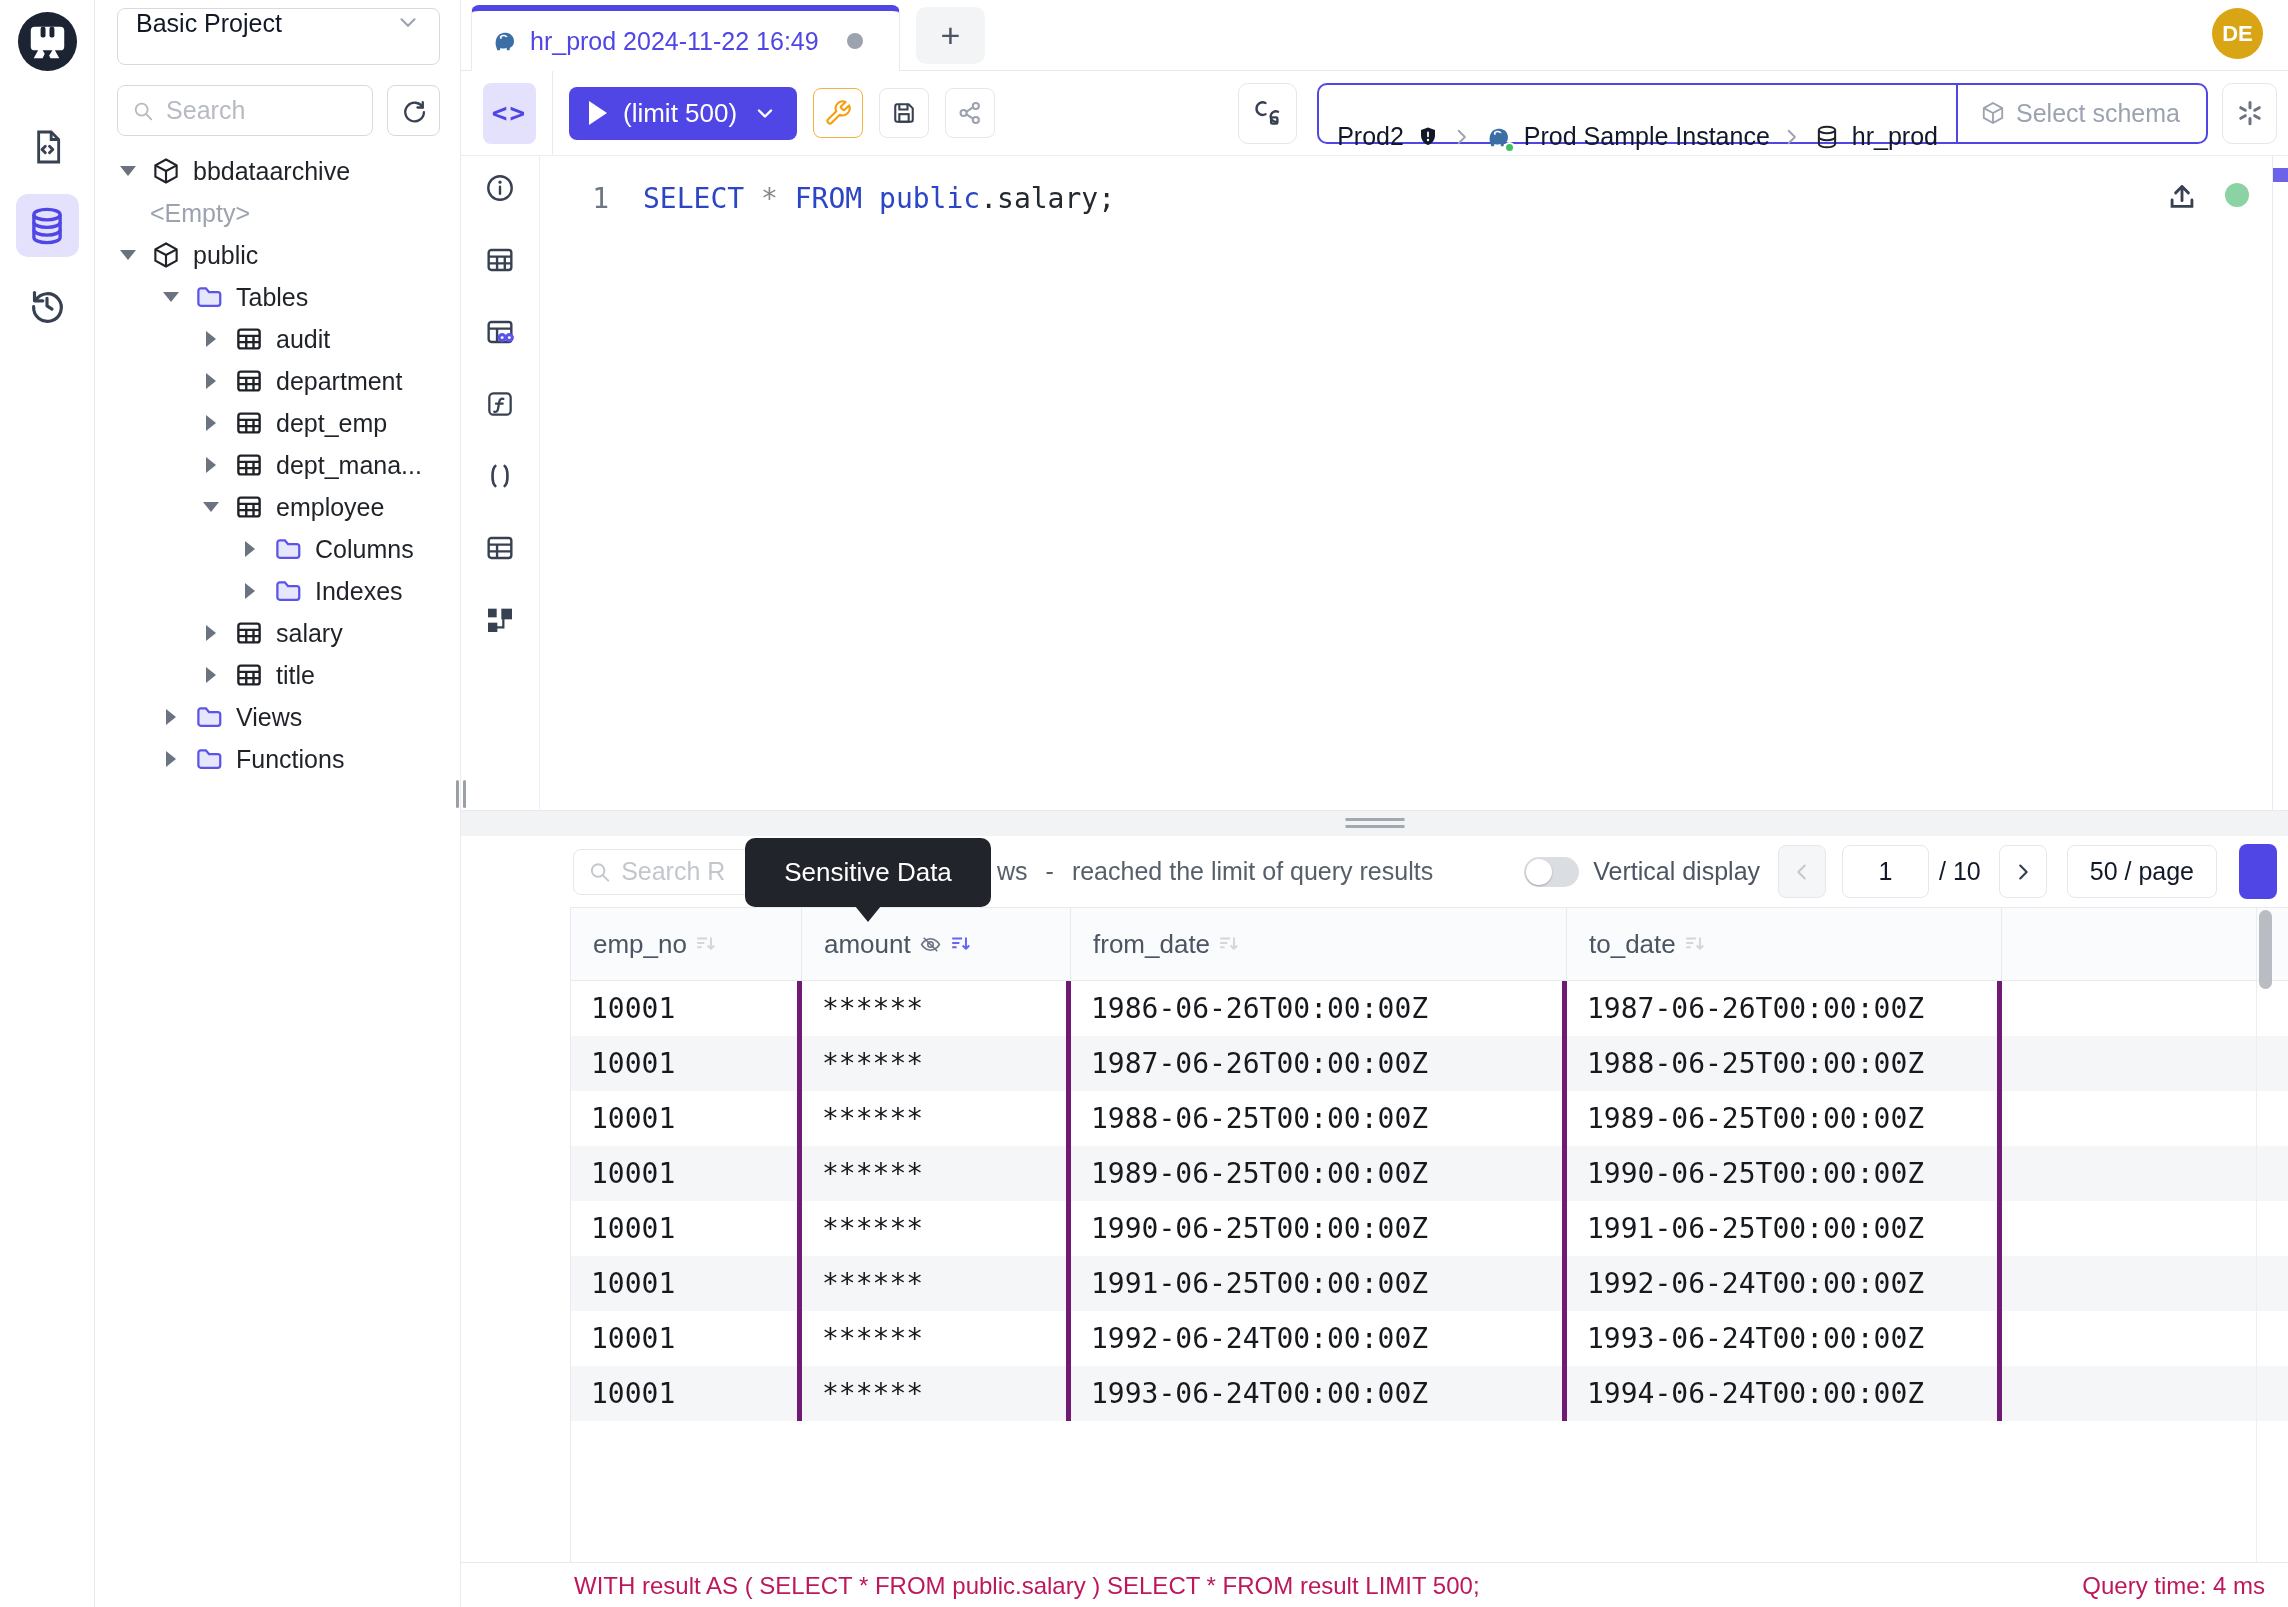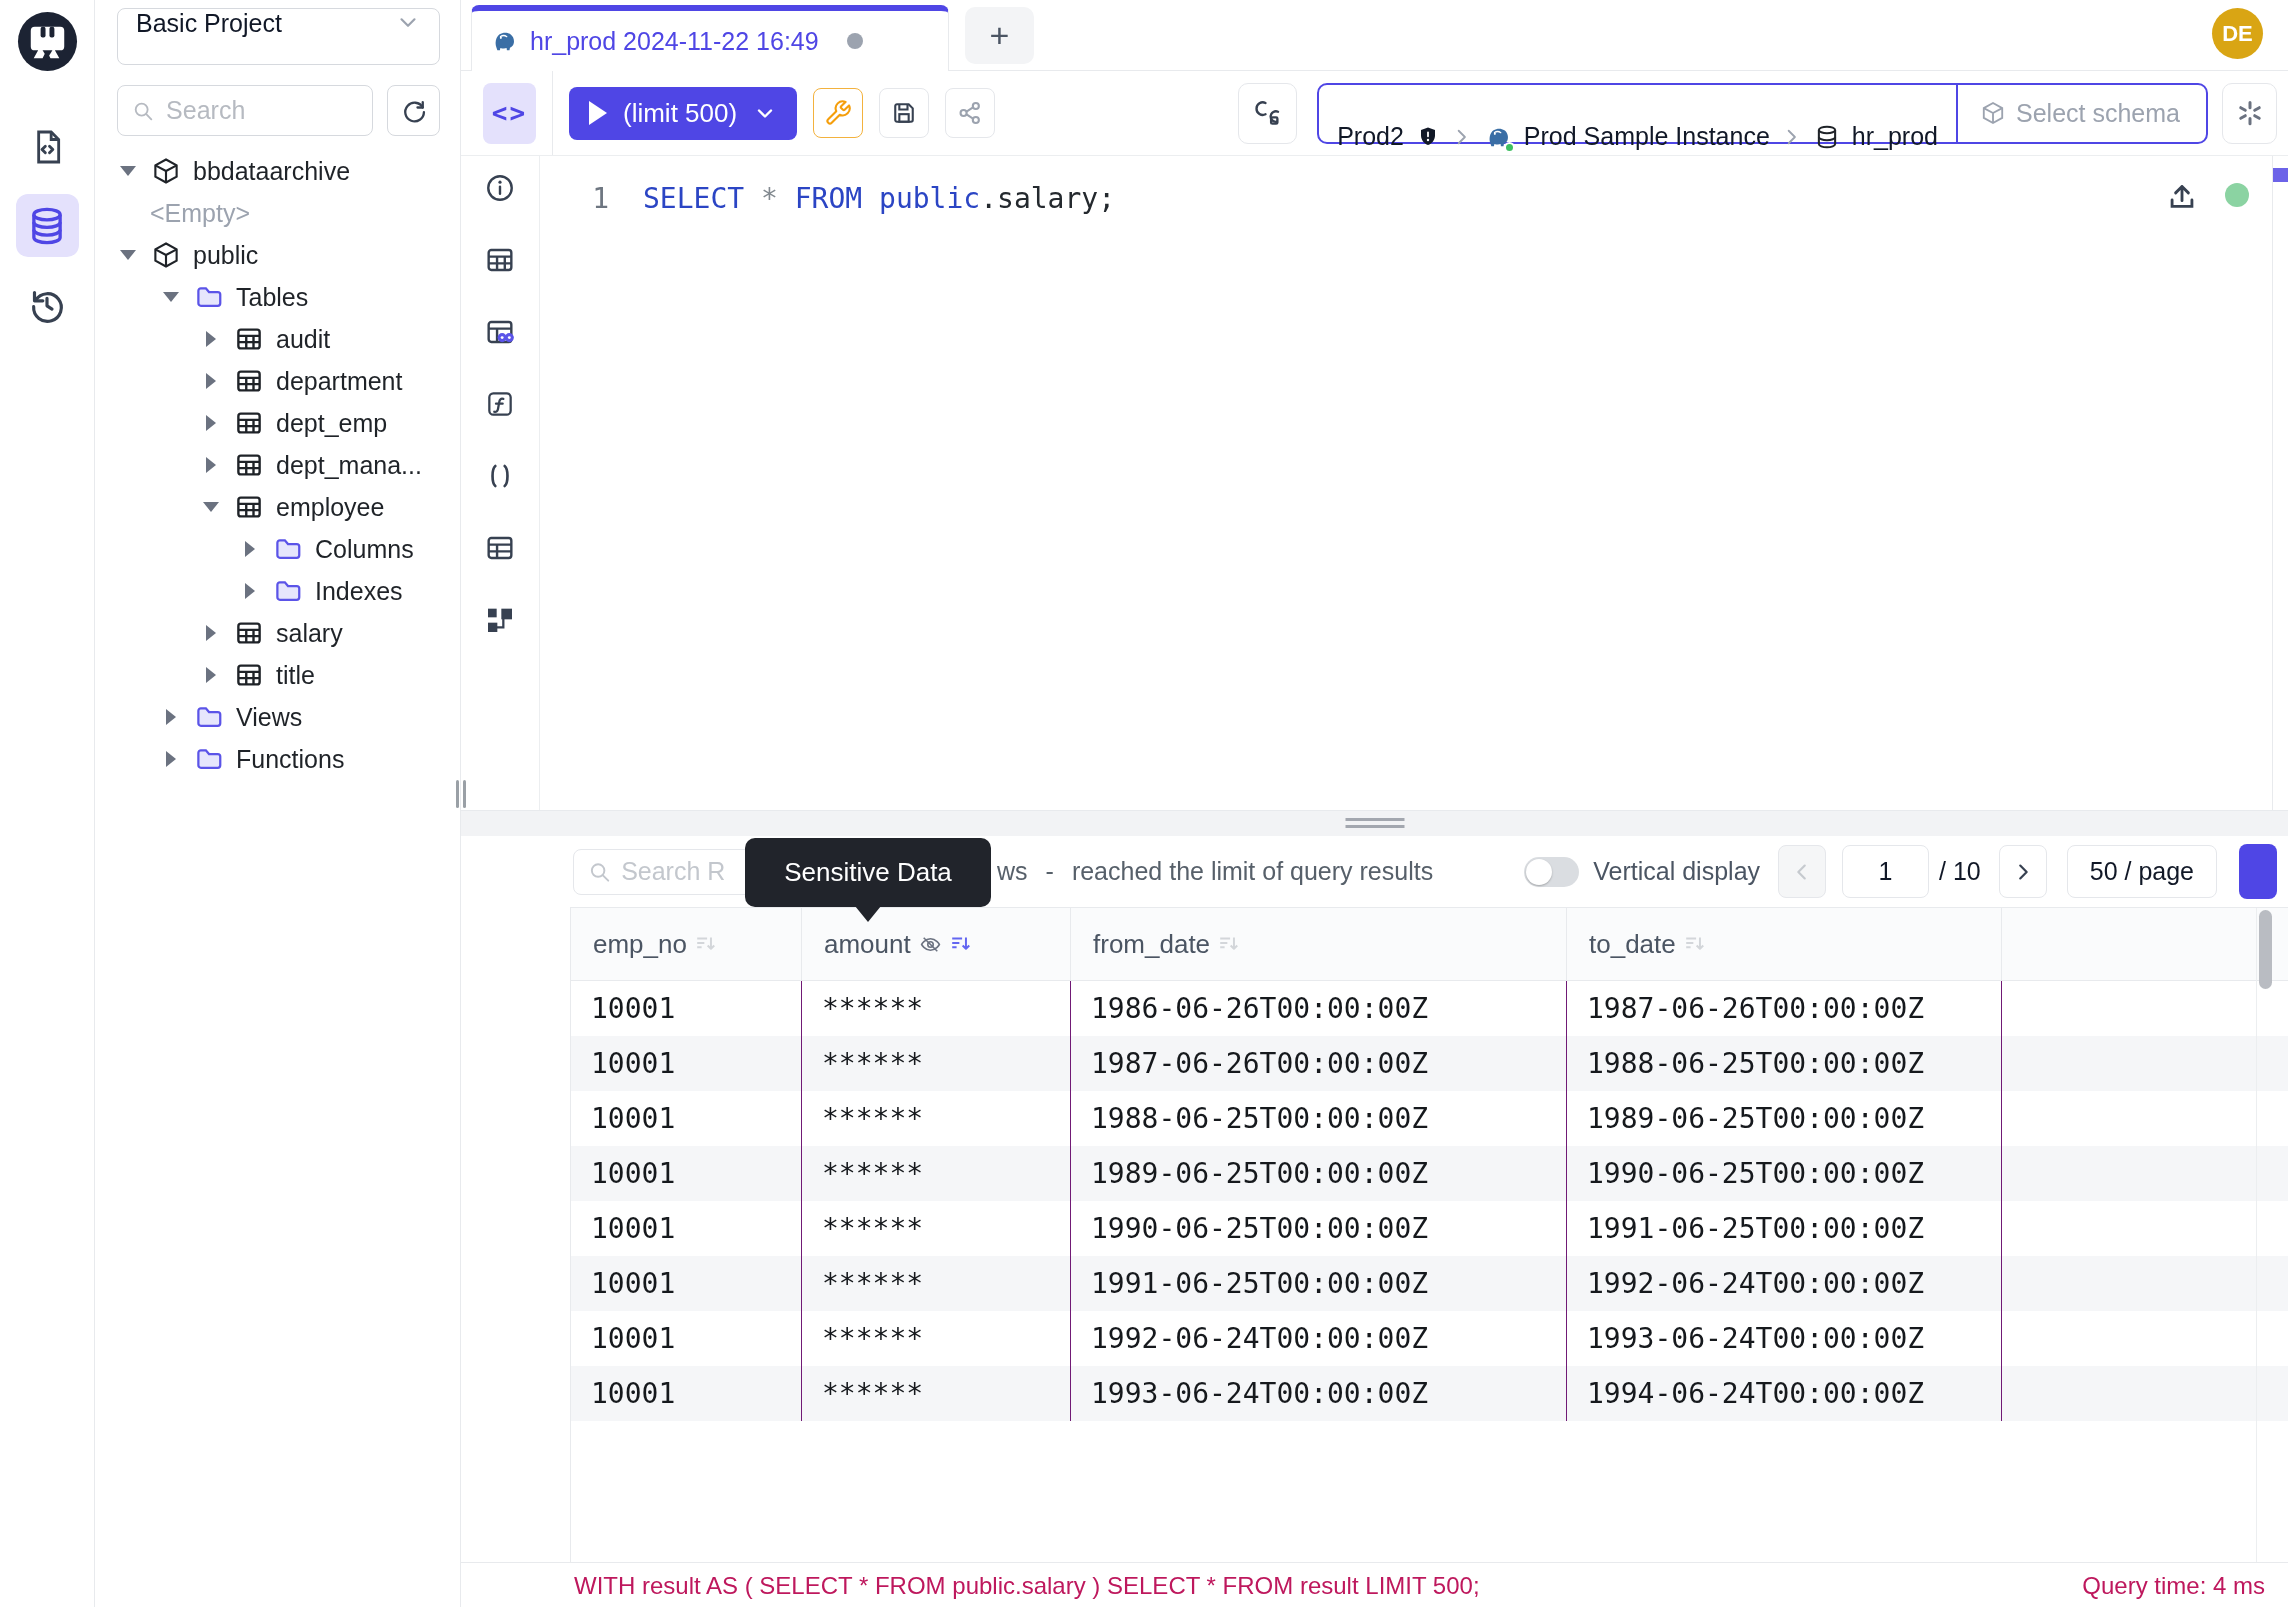--- a/index.html
+++ b/index.html
@@ -43,21 +43,21 @@
     align-items:center; justify-content:center; }
   .muted { color:#9ca3af; }
   .side-grip { position:absolute; right:-6px; top:780px; display:flex; gap:4px; z-index:4; }
   .side-grip i { width:3px; height:28px; background:#9aa0a6; border-radius:2px; }
 
   
   .main { flex:1; min-width:0; display:flex; flex-direction:column; position:relative; }
 
   .tabs { height:71px; border-bottom:1px solid #e8eaed; display:flex;
     align-items:flex-end; padding-left:10px; position:relative; background:#fff; }
-  .tab { width:478px; height:66px; margin-bottom:-1px; background:#fff;
+  .tab { width:429px; height:66px; margin-bottom:-1px; background:#fff;
     border:1px solid #e8eaed; border-bottom:none; border-top:6px solid #4f46e5;
     border-radius:8px 8px 0 0; display:flex; align-items:center; padding:0 18px; gap:12px; }
   .tab-label { color:#4f46e5; font-size:25px; font-weight:500; white-space:nowrap; }
   .tab-dot { width:16px; height:16px; border-radius:50%; background:#9ca3af; margin-left:16px; }
   .newtab { width:69px; height:57px; margin:0 0 6px 16px; background:#f3f4f6; border-radius:10px;
     display:flex; align-items:center; justify-content:center; font-size:34px; color:#4b5563; }
   .avatar { position:absolute; right:26px; top:8px; width:51px; height:51px; border-radius:50%;
     background:#d9a514; color:#fff; font-size:22px; font-weight:bold;
     display:flex; align-items:center; justify-content:center; }
 
@@ -141,21 +141,21 @@
   
   .rtable { flex:1; margin-left:109px; border-left:1px solid #e8eaed; border-top:1px solid #e8eaed;
     overflow:hidden; position:relative; }
   .hrow, .drow { display:grid; grid-template-columns:231px 269px 496px 435px 1fr; }
   .hrow { height:73px; background:#fafbfc; border-bottom:1px solid #e8eaed; }
   .hc { display:flex; align-items:center; gap:8px; padding-left:22px;
     font-size:26px; color:#4b5563; border-right:1px solid #e8eaed; }
   .hc.filler { border-right:none; }
   .drow { height:55px; }
   .drow.even { background:#f5f6f8; }
-  .dc { display:flex; align-items:center; padding-left:20px; border-right:1px solid #701a75;
+  .dc { display:flex; align-items:center; padding-left:20px; border-right:5px solid #701a75;
     font-family:"DejaVu Sans Mono",monospace; font-size:28px; color:#16191d; white-space:nowrap; }
   .dc.filler { border-right:none; }
   .vscroll-line { position:absolute; top:0; bottom:0; right:32px; width:1px; background:#eceef0; }
   .vthumb { position:absolute; top:2px; right:17px; width:13px; height:79px;
     border-radius:7px; background:#b9bcc2; }
 
   
   .status { height:46px; border-top:1px solid #e8eaed; display:flex; align-items:center;
     padding:0 24px 0 113px; font-size:24px; color:#be185d; }
   .qtime { margin-left:auto; white-space:nowrap; }

